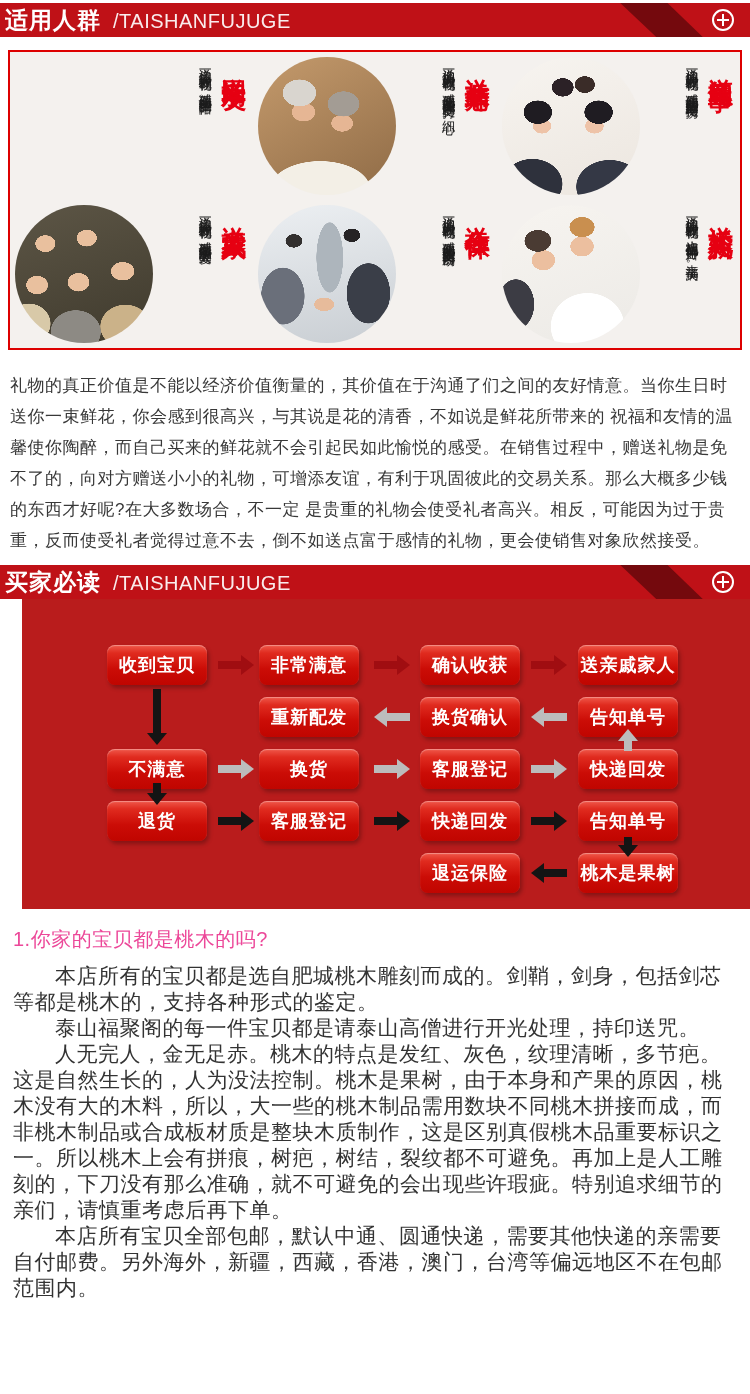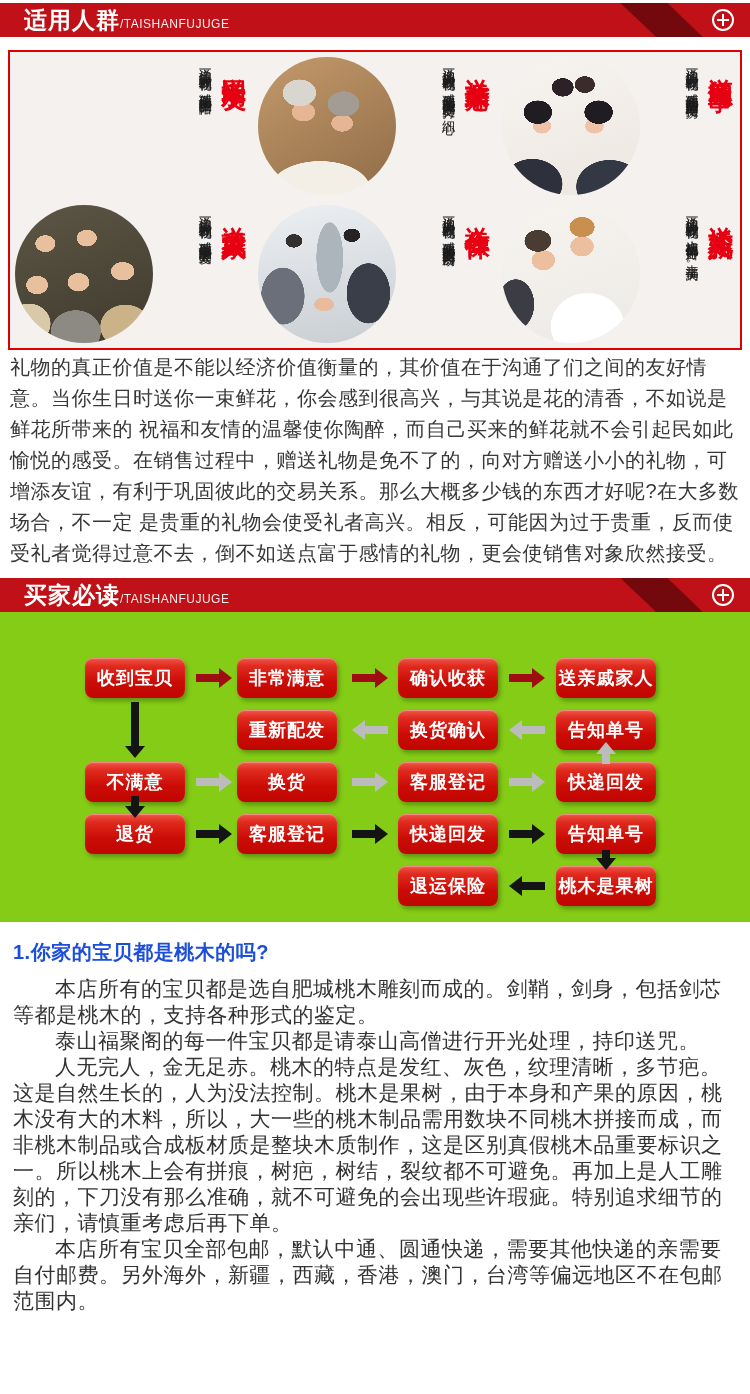--- a/index.html
+++ b/index.html
@@ -19,27 +19,28 @@
     overflow: hidden;
   }
   .banner-ribbon {
     position: absolute; inset: 0;
     background: #74090d;
     clip-path: polygon(82.7% 0, 89% 0, 93.7% 100%, 87.5% 100%);
   }
   .banner-title {
     position: relative;
     font-size: 23px; font-weight: bold; color: #fff;
-    line-height: 34px; padding-left: 24px;
+    line-height: 34px; padding-left: 5px;
     letter-spacing: 1px;
   }
   .banner-sub {
     position: relative;
-    font-size: 12px; color: rgba(255,255,255,.92);
+    font-size: 20px; color: rgba(255,255,255,.92);
     letter-spacing: .5px;
+    margin-left: 12px;
   }
   .plus-icon {
     position: absolute; right: 16px; top: 50%;
     width: 22px; height: 22px;
     transform: translateY(-50%);
     border: 2px solid #fff; border-radius: 50%;
   }
   .plus-icon::before, .plus-icon::after {
     content: ""; position: absolute; background: #fff;
     left: 50%; top: 50%;
@@ -121,27 +122,27 @@
     line-height: 1.1; height: 140px;
     margin-block-end: 5px; letter-spacing: 2px;
   }
   .vdesc {
     font-size: 13px; color: #1c1c1c;
     line-height: 1.55; height: 124px; letter-spacing: 1px;
   }
 
   
   .gift-para {
-    margin: 2px 10px 0 10px;
-    font-size: 20px; line-height: 31px; color: #383838;
+    margin: 20px 10px 0 10px;
+    font-size: 17px; line-height: 31px; color: #383838;
     letter-spacing: .5px;
   }
 
   
-  .flow { position: relative; height: 310px; background: #84cc16; }
+  .flow { position: relative; height: 310px; background: #b91c1c; margin-left: 22px; }
   .fc-node {
     position: absolute; width: 100px; height: 40px; z-index: 1;
     display: flex; align-items: center; justify-content: center;
     color: #fff; font-size: 18px; font-weight: bold; letter-spacing: 1px;
     border-radius: 8px;
     background: linear-gradient(180deg, #f0584b 0%, #e02b1f 20%, #cb0c06 60%, #c00500 100%);
     box-shadow: 2px 3px 4px rgba(0,0,0,.28), inset 0 1px 1px rgba(255,255,255,.35);
   }
   .c1{left:85px}.c2{left:237px}.c3{left:398px}.c4{left:556px}
   .r1{top:46px}.r2{top:98px}.r3{top:150px}.r4{top:202px}.r5{top:254px}
@@ -156,21 +157,21 @@
   .varrow::before{ content:""; position:absolute; top:0; left:6px; width:8px; height:calc(100% - 12px); background:var(--c); }
   .varrow::after{ content:""; position:absolute; bottom:0; left:0; width:0; height:0;
     border-left:10px solid transparent; border-right:10px solid transparent; border-top:12px solid var(--c); }
   .varrow.flip{ transform:scaleY(-1); }
   .c-red{--c:#a00d11}.c-gray{--c:#bcbcbc}.c-black{--c:#141414}
 
   
   .qa { padding: 0 15px 10px 13px; }
   .qa h3 {
     margin: 18px 0 12px 0;
-    font-size: 20px; line-height: 24px; color: #1d4ed8; font-weight: bold;
+    font-size: 20px; line-height: 24px; color: #ec4899; font-weight: normal;
     letter-spacing: .5px;
   }
   .qa p {
     font-size: 21px; line-height: 26px; color: #333;
     text-indent: 2em; letter-spacing: .5px;
   }
 </style>
 </head>
 <body>
 

